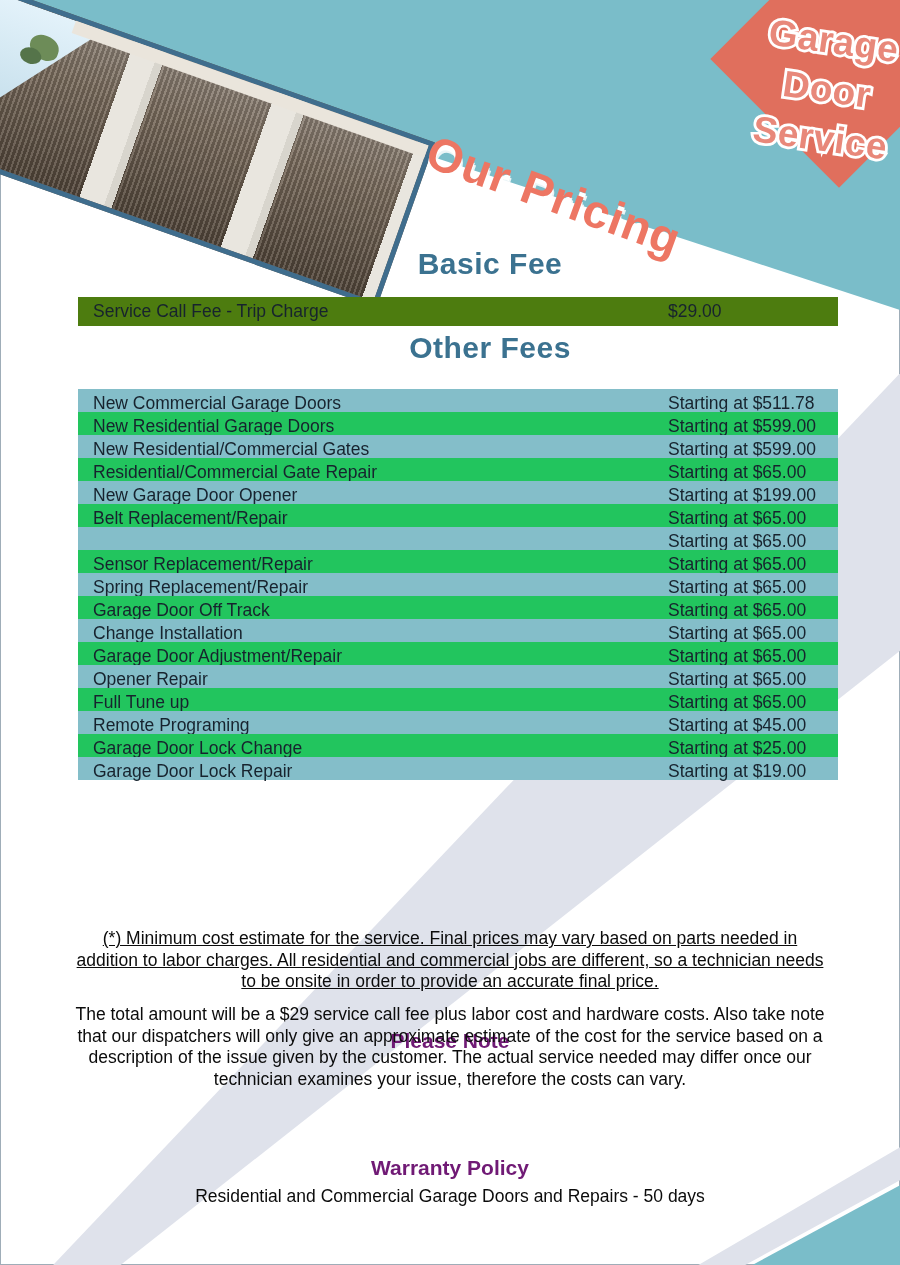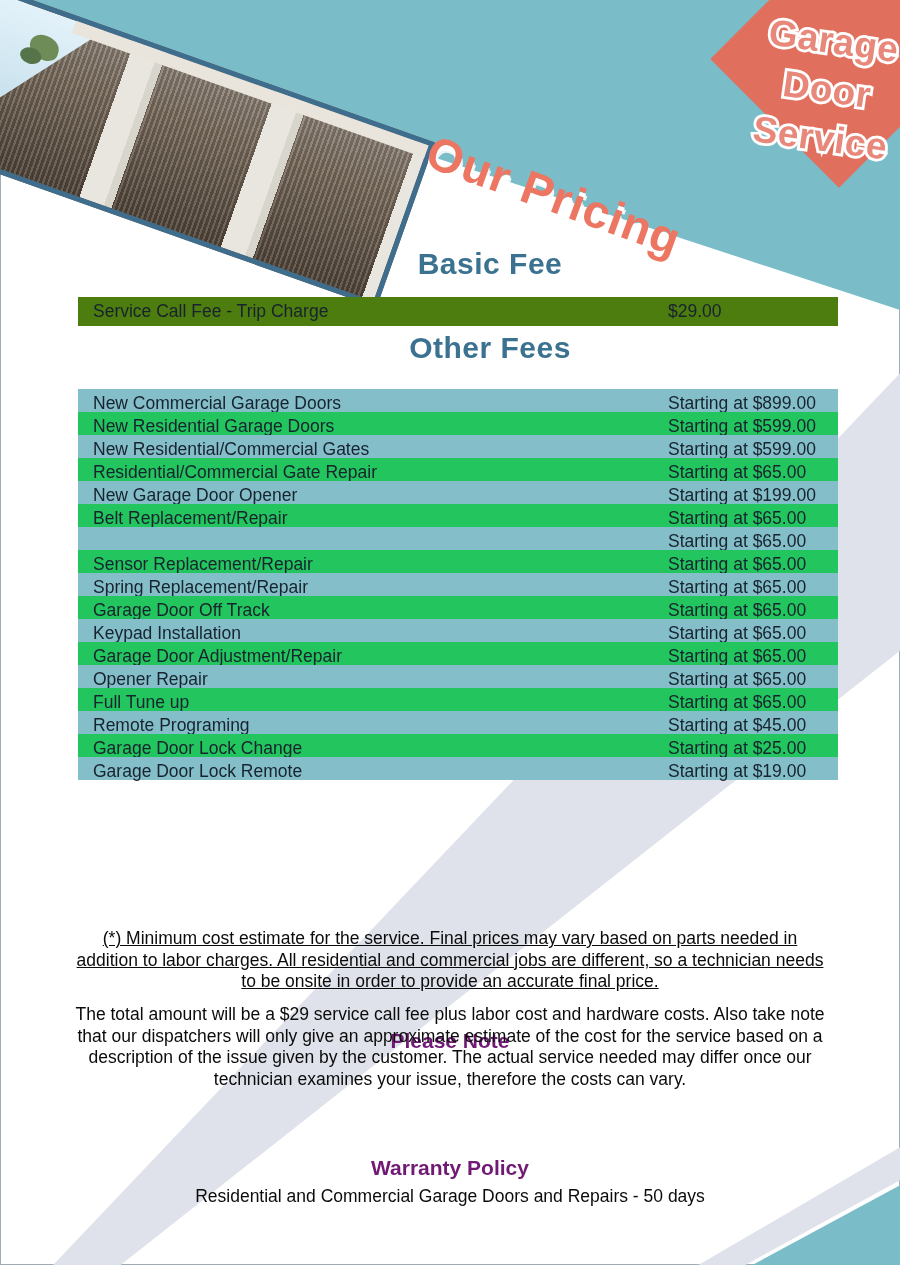--- a/index.html
+++ b/index.html
@@ -95,21 +95,21 @@
   <div class="section-heading heading-basic">Basic Fee</div>
   <div class="basic-row">
     <span class="row-label">Service Call Fee - Trip Charge</span>
     <span class="row-price">$29.00</span>
   </div>
 
   <div class="section-heading heading-other">Other Fees</div>
   <div class="rows-container" id="fees-rows">
       <div class="fee-row teal">
       <span class="row-label">New Commercial Garage Doors</span>
-      <span class="row-price">Starting at $899.00</span>
+      <span class="row-price">Starting at $511.78</span>
     </div>
       <div class="fee-row coral">
       <span class="row-label">New Residential Garage Doors</span>
       <span class="row-price">Starting at $599.00</span>
     </div>
       <div class="fee-row teal">
       <span class="row-label">New Residential/Commercial Gates</span>
       <span class="row-price">Starting at $599.00</span>
     </div>
       <div class="fee-row coral">
@@ -133,21 +133,21 @@
     </div>
       <div class="fee-row teal">
       <span class="row-label">Spring Replacement/Repair</span>
       <span class="row-price">Starting at $65.00</span>
     </div>
       <div class="fee-row coral">
       <span class="row-label">Garage Door Off Track</span>
       <span class="row-price">Starting at $65.00</span>
     </div>
       <div class="fee-row teal">
-      <span class="row-label">Keypad Installation</span>
+      <span class="row-label">Change Installation</span>
       <span class="row-price">Starting at $65.00</span>
     </div>
       <div class="fee-row coral">
       <span class="row-label">Garage Door Adjustment/Repair</span>
       <span class="row-price">Starting at $65.00</span>
     </div>
       <div class="fee-row teal">
       <span class="row-label">Opener Repair</span>
       <span class="row-price">Starting at $65.00</span>
     </div>
@@ -157,21 +157,21 @@
     </div>
       <div class="fee-row teal">
       <span class="row-label">Remote Programing</span>
       <span class="row-price">Starting at $45.00</span>
     </div>
       <div class="fee-row coral">
       <span class="row-label">Garage Door Lock Change</span>
       <span class="row-price">Starting at $25.00</span>
     </div>
       <div class="fee-row teal">
-      <span class="row-label">Garage Door Lock Remote</span>
+      <span class="row-label">Garage Door Lock Repair</span>
       <span class="row-price">Starting at $19.00</span>
     </div>
     </div>
 
   <div class="note-text footnote">(*) Minimum cost estimate for the service. Final prices may vary based on parts needed in addition to labor charges. All residential and commercial jobs are different, so a technician needs to be onsite in order to provide an accurate final price.</div>
   <div class="red-heading please-note-heading">Please Note</div>
   <div class="note-text please-note-body">The total amount will be a $29 service call fee plus labor cost and hardware costs. Also take note that our dispatchers will only give an approximate estimate of the cost for the service based on a description of the issue given by the customer. The actual service needed may differ once our technician examines your issue, therefore the costs can vary.</div>
   <div class="red-heading warranty-heading">Warranty Policy</div>
   <div class="note-text warranty-body">Residential and Commercial Garage Doors and Repairs - 50 days</div>
 

